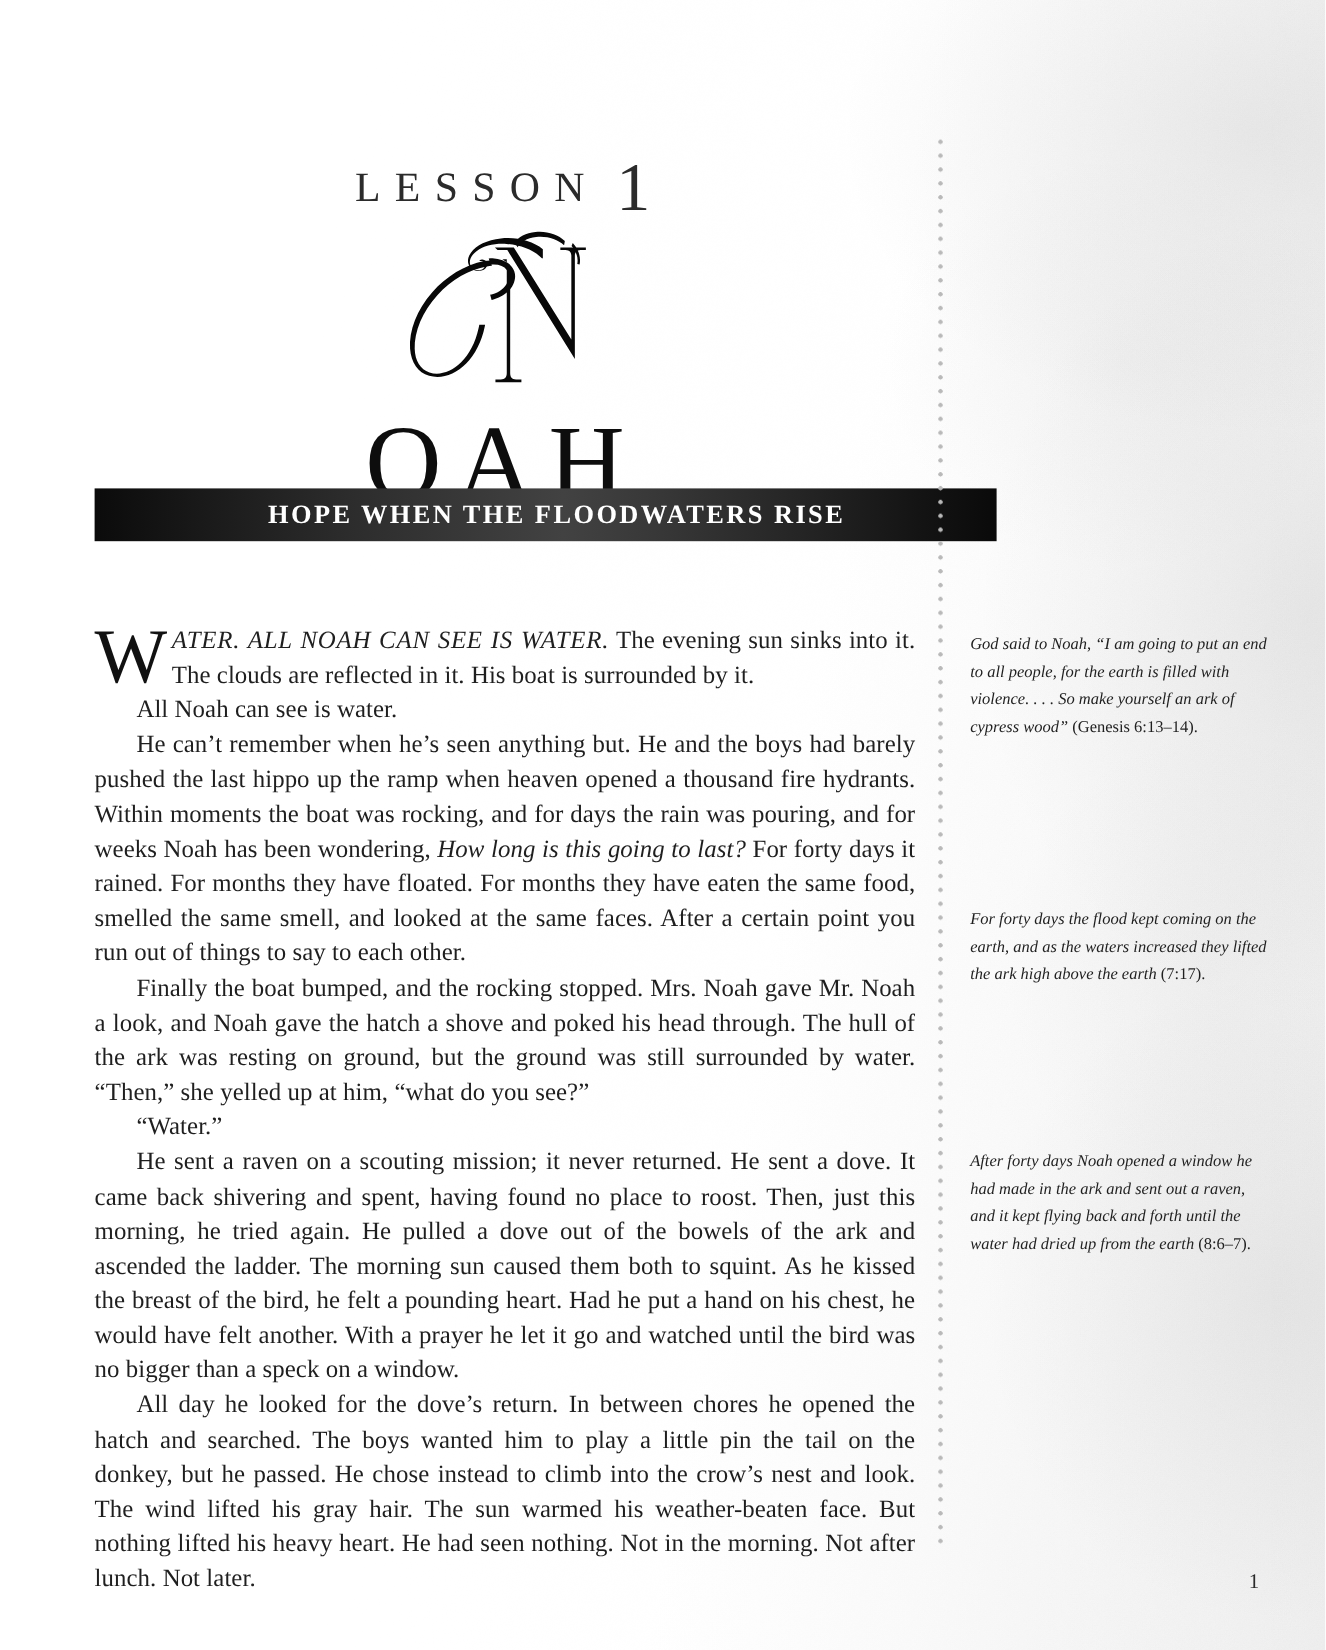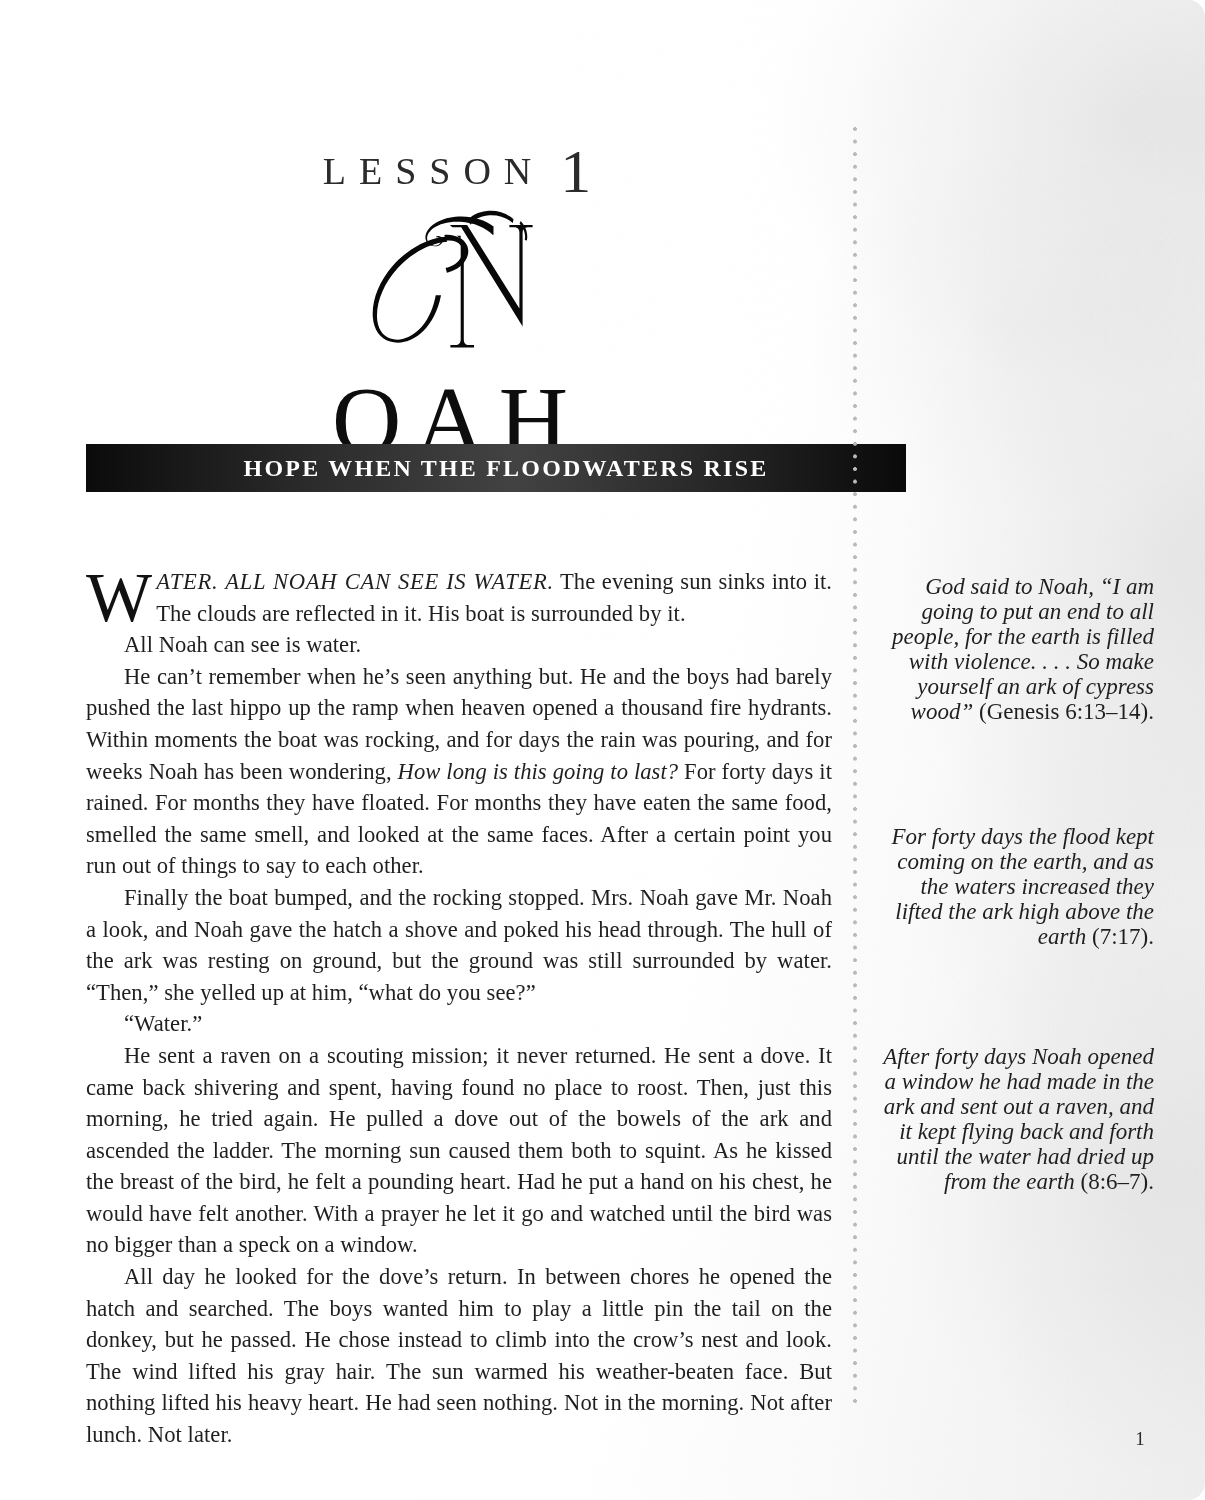--- a/index.html
+++ b/index.html
@@ -16,21 +16,20 @@
     overflow: hidden;
   }
 
   
   .page {
     position: relative;
     width: 1205px;
     height: 1500px;
     overflow: hidden;
     background: #fdfdfd;
-    border-radius: 17px;
   }
   .paper-tex {
     position: absolute;
     inset: 0;
     pointer-events: none;
     background:
       radial-gradient(ellipse 520px 380px at 1140px 120px, rgba(120,120,120,0.13), rgba(120,120,120,0) 72%),
       radial-gradient(ellipse 430px 520px at 1190px 560px, rgba(120,120,120,0.11), rgba(120,120,120,0) 70%),
       radial-gradient(ellipse 380px 420px at 1160px 1180px, rgba(120,120,120,0.10), rgba(120,120,120,0) 70%),
       radial-gradient(ellipse 300px 260px at 1020px 330px, rgba(130,130,130,0.07), rgba(130,130,130,0) 72%),
@@ -180,24 +179,24 @@
     font-style: italic;
   }
 
   
   .note {
     position: absolute;
     left: 882px;
     width: 272px;
     font-family: "Liberation Serif", "DejaVu Serif", serif;
     font-style: italic;
-    font-size: 23px;
+    font-size: 15px;
     line-height: 25px;
     color: #1f1f1f;
-    text-align: right;
+    text-align: left;
   }
   .note .ref {
     font-style: normal;
   }
 
   
   .folio {
     position: absolute;
     left: 1120px;
     top: 1428px;

